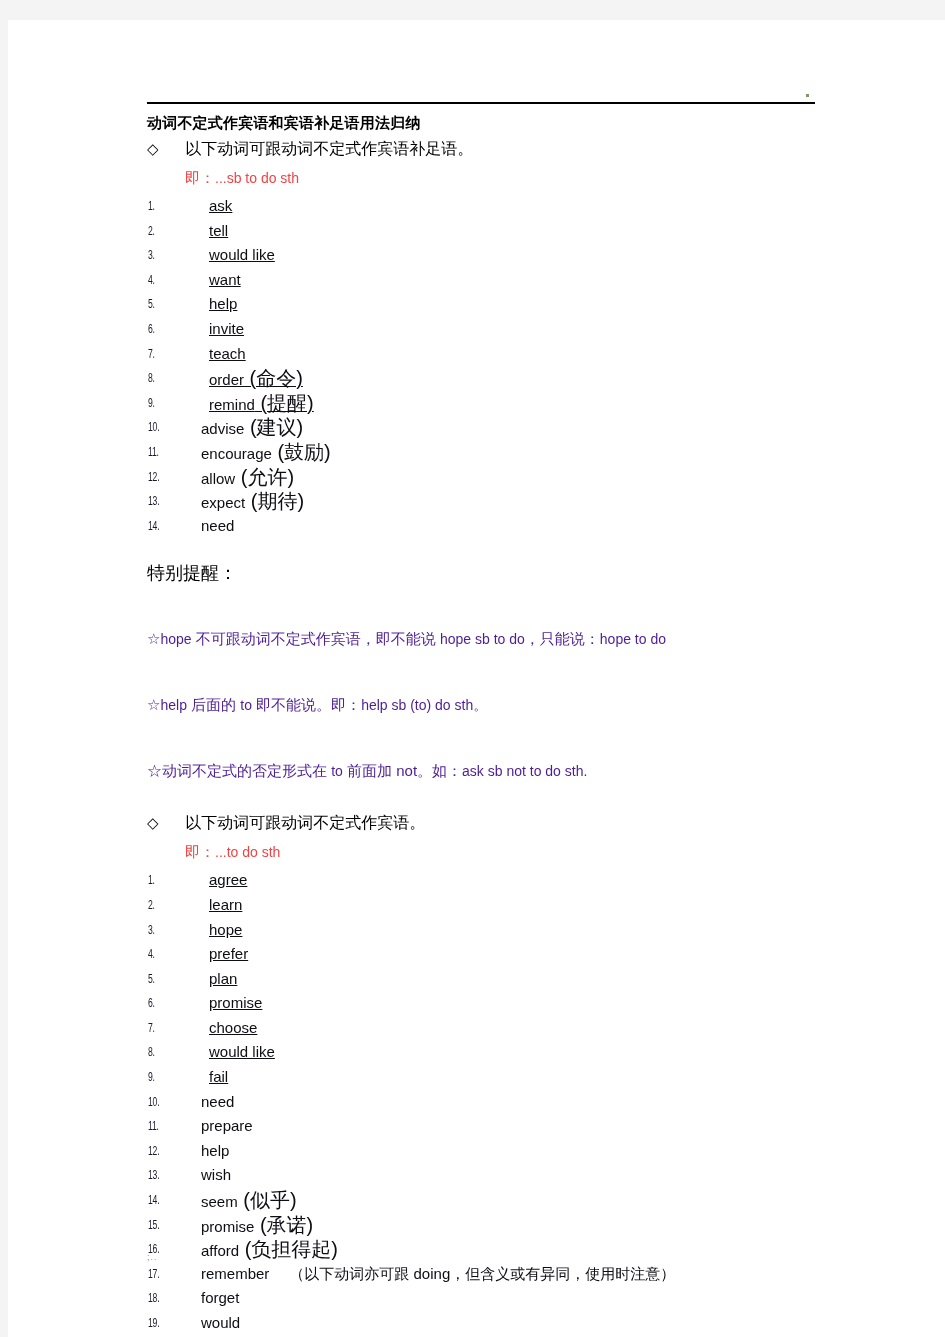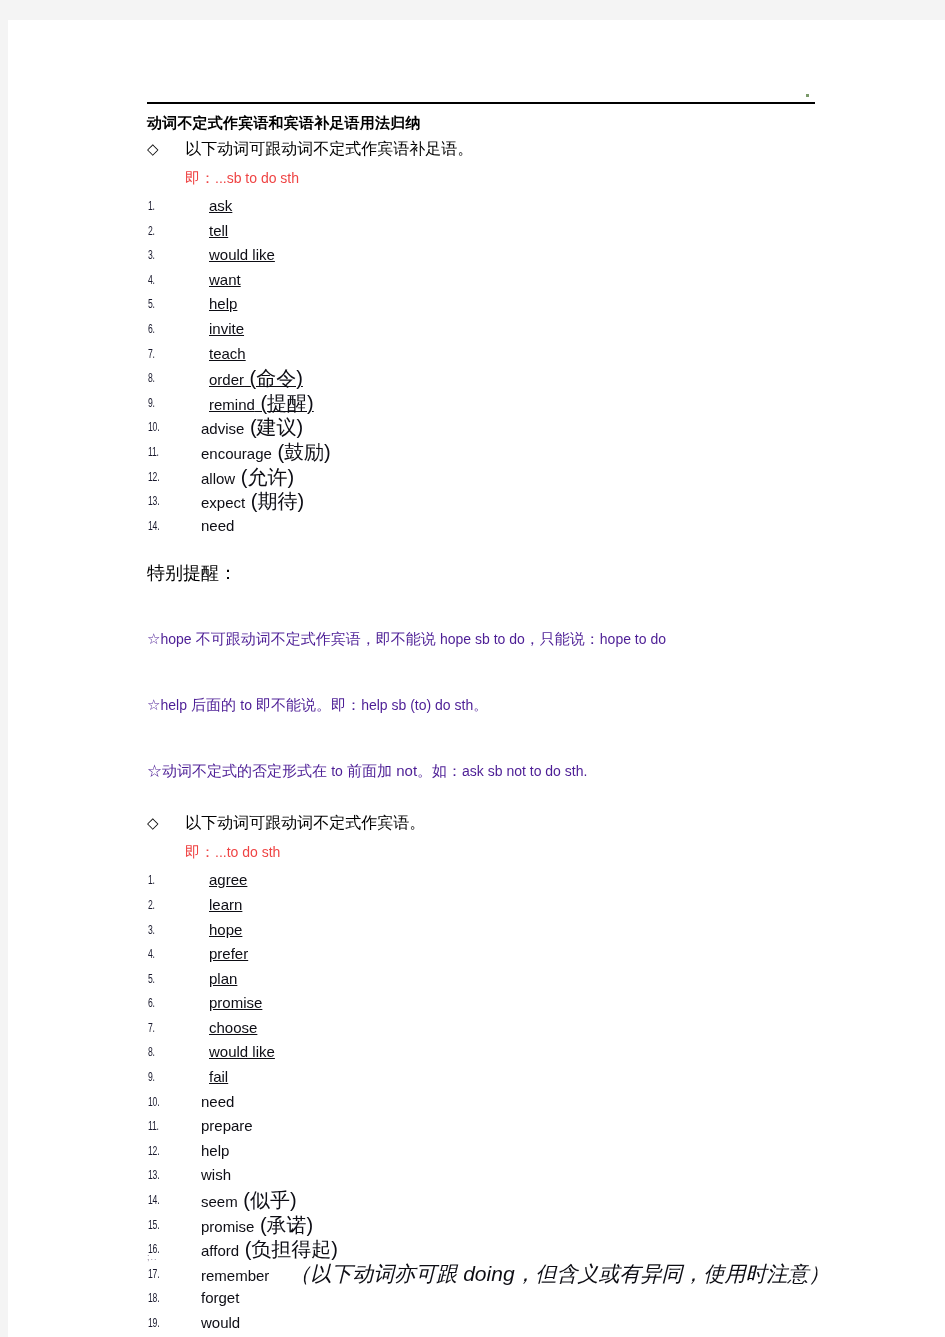--- a/index.html
+++ b/index.html
@@ -104,23 +104,22 @@
     display: inline-block;
     font-size: 15px;
     color: #0d0d14;
   }
   .word.ind1 { padding-left: 62px; text-decoration: underline; }
   .word.ind2 { padding-left: 54px; }
   .word .cn {
     font-size: 20px;
   }
   .word .tail-note {
-    font-size: 21px;
+    font-size: 15px;
     padding-left: 20px;
-    font-style: italic;
   }
   
   .notes {
     margin-top: 22px;
   }
   .notes-title {
     font-size: 18px;
     line-height: 26px;
     color: #000;
   }

